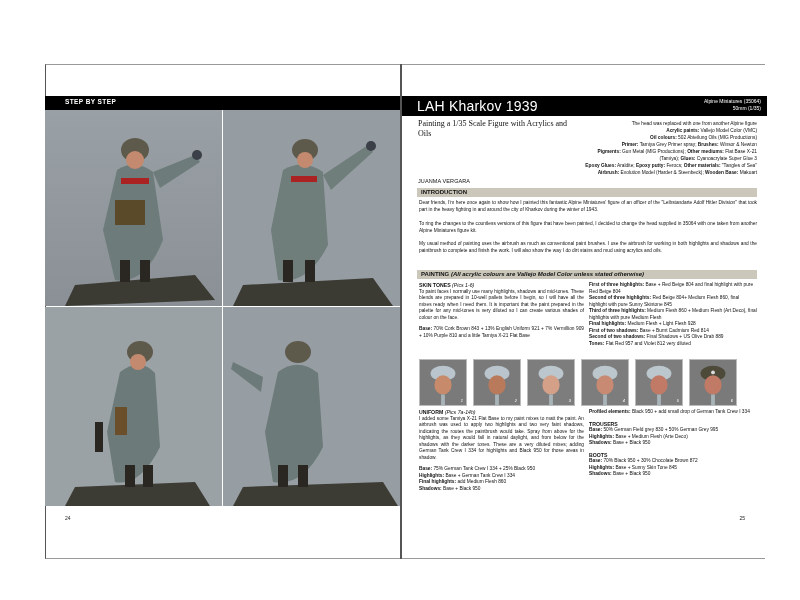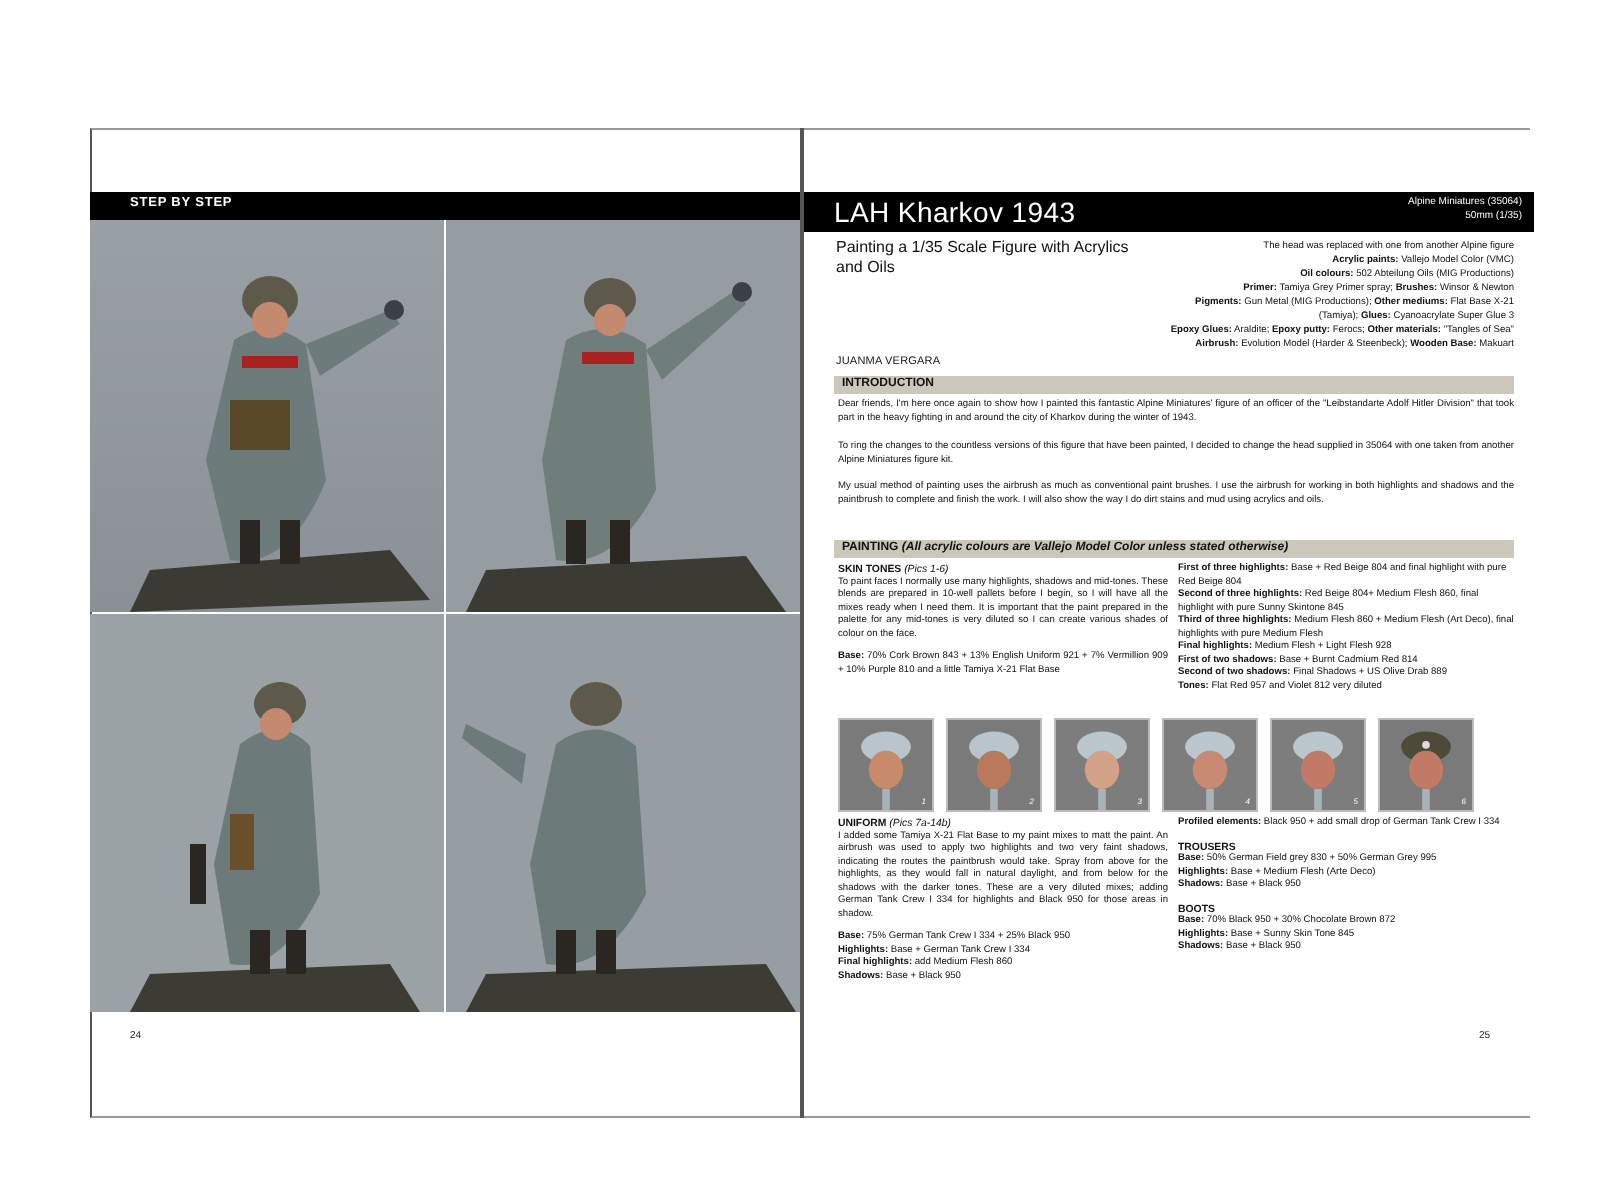--- a/index.html
+++ b/index.html
@@ -22,21 +22,21 @@
   .p4 { left:178px; top:197px; width:177px; height:199px; }
 
   .page-num { position:absolute; font-size:5px; color:#222; }
   .pn-left { left:20px; top:451px; }
   .pn-right { right:20px; top:451px; }
 
   .title-bar { position:absolute; left:0; top:32px; width:365px; height:20px; background:#000; }
   .main-title { position:absolute; left:15px; top:2px; color:#fff; font-size:14px; font-weight:normal; letter-spacing:0.2px; }
   .kit-info { position:absolute; right:6px; top:2px; color:#fff; font-size:5px; text-align:right; line-height:7px; }
 
-  .subtitle { position:absolute; left:16px; top:55px; font-size:8px; line-height:9.5px; font-family:Liberation Sans, sans-serif; width:150px; }
+  .subtitle { position:absolute; left:16px; top:55px; font-size:8px; line-height:9.5px; font-family:Liberation Serif, serif; width:150px; }
   .author { position:absolute; left:16px; top:114px; font-size:5.5px; letter-spacing:0.1px; }
 
   .materials { position:absolute; right:8px; top:56px; width:210px; text-align:right; font-size:4.8px; line-height:7px; }
   .materials b { font-weight:bold; }
 
   .section-head { position:absolute; left:15px; width:340px; height:9px; background:#cbc8bb; font-size:6px; font-weight:bold; padding-left:4px; line-height:9px; }
   .section-head i { font-weight:bold; font-style:italic; }
   .sh-intro { top:124px; }
   .sh-paint { top:177px; }
 
@@ -124,21 +124,21 @@
         <rect x="55" y="158" width="10" height="22" fill="#2a2622"></rect>
         <rect x="75" y="158" width="10" height="22" fill="#2a2622"></rect>
       </svg>
     </div>
   </div>
   <span class="page-num pn-left">24</span>
 </div>
 
 <div class="page-right">
   <div class="title-bar">
-    <span class="main-title">LAH Kharkov 1943</span>
+    <span class="main-title">LAH Kharkov 1939</span>
     <div class="kit-info">
       <div>Alpine Miniatures (35064)</div>
       <div>50mm (1/35)</div>
     </div>
   </div>
 
   <div class="subtitle">Painting a 1/35 Scale Figure with Acrylics and Oils</div>
   <div class="author">JUANMA VERGARA</div>
 
   <div class="materials">

